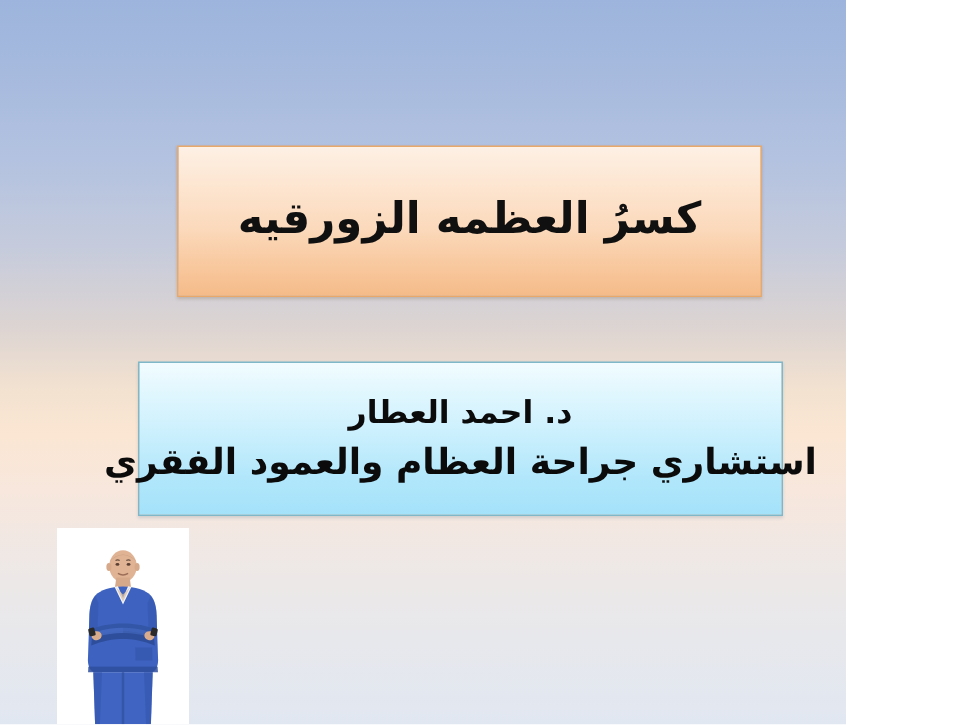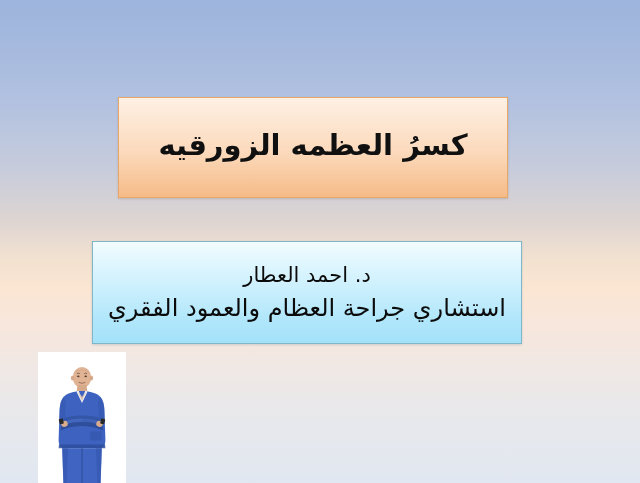--- a/index.html
+++ b/index.html
@@ -5,21 +5,21 @@
   html, body {
     margin: 0;
     padding: 0;
     background: #ffffff;
   }
   body {
     font-family: "DejaVu Sans", sans-serif;
   }
   #slide {
     position: relative;
-    width: 640px;
+    width: 564px;
     height: 483px;
     overflow: hidden;
     background:
       linear-gradient(to bottom,
         #9db4dc 0%,
         #a6bade 10%,
         #b3c2e0 22%,
         #c5cbdc 34%,
         #dcd4d2 45%,
         #f3e2d0 54%,
@@ -81,21 +81,21 @@
     box-shadow: 0 1px 2px rgba(80,110,130,0.22);
     display: flex;
     flex-direction: column;
     align-items: center;
     justify-content: center;
   }
   .presenter-line {
     direction: rtl;
     unicode-bidi: bidi-override;
     font-family: "DejaVu Sans", sans-serif;
-    font-weight: normal;
+    font-weight: bold;
     color: #0b0b0b;
     white-space: nowrap;
     text-align: center;
   }
   .presenter-name {
     font-size: 21px;
     margin-bottom: 7px;
   }
   .presenter-role {
     font-size: 24px;

